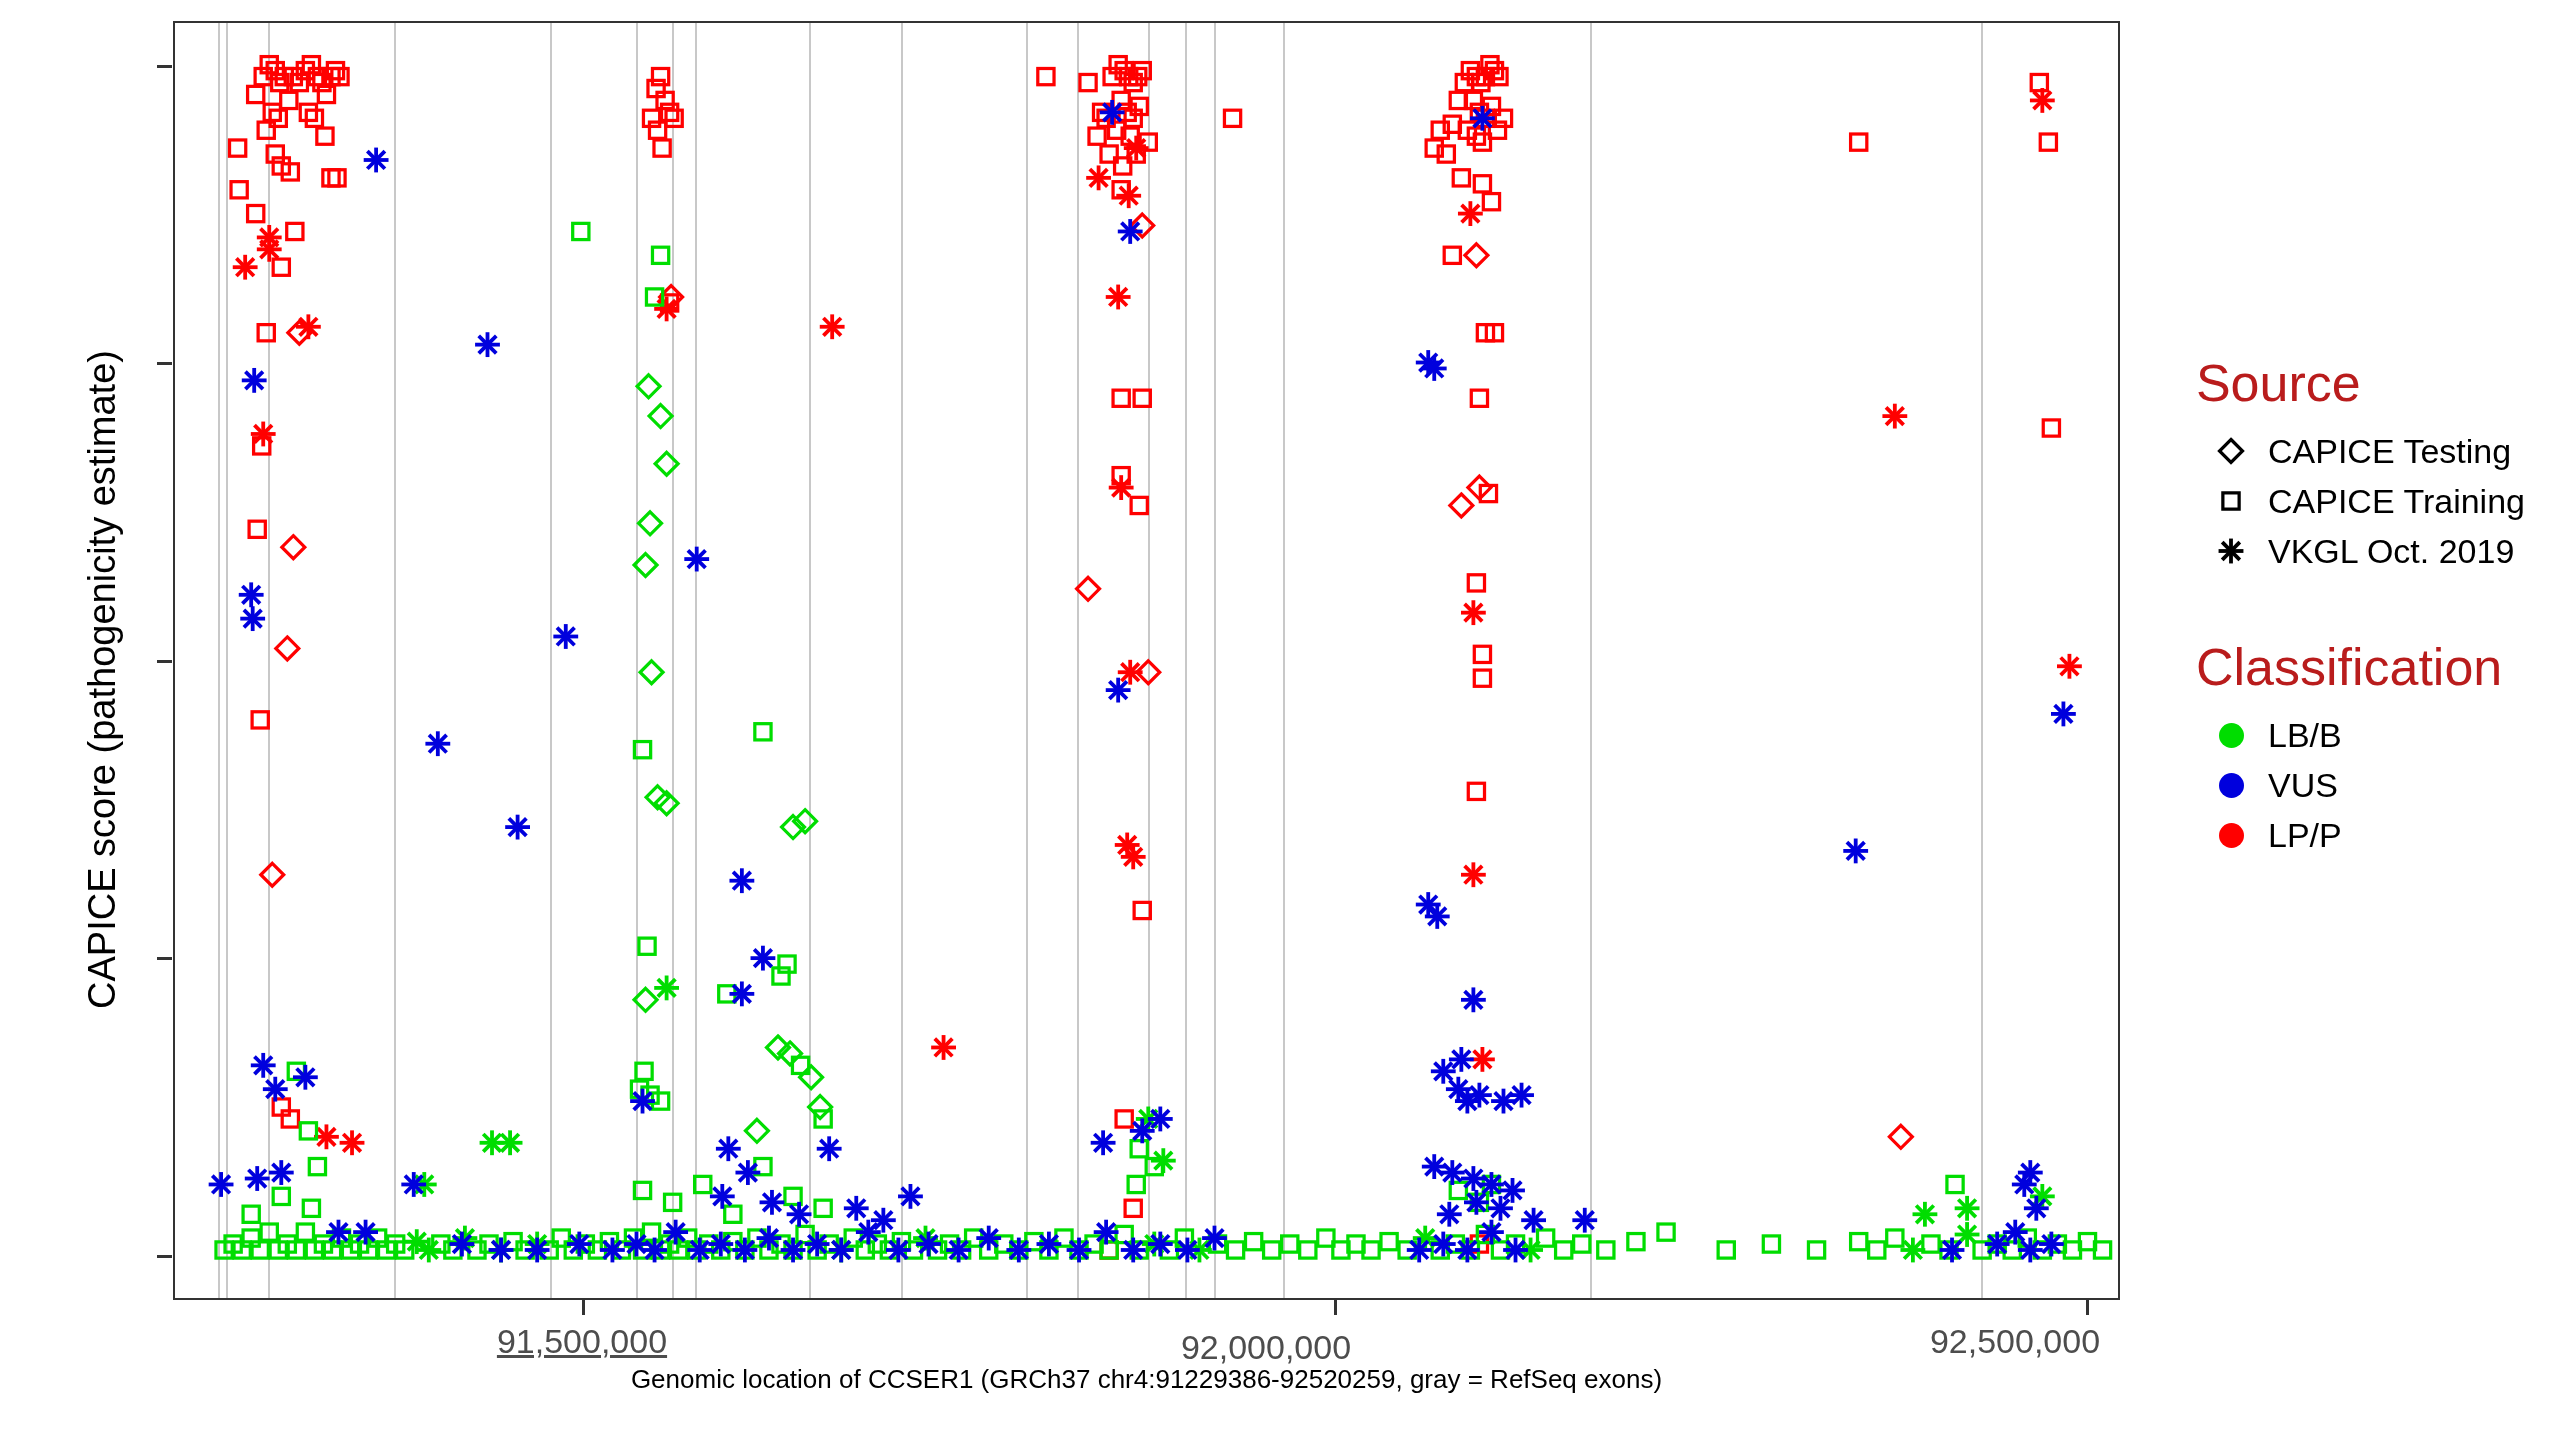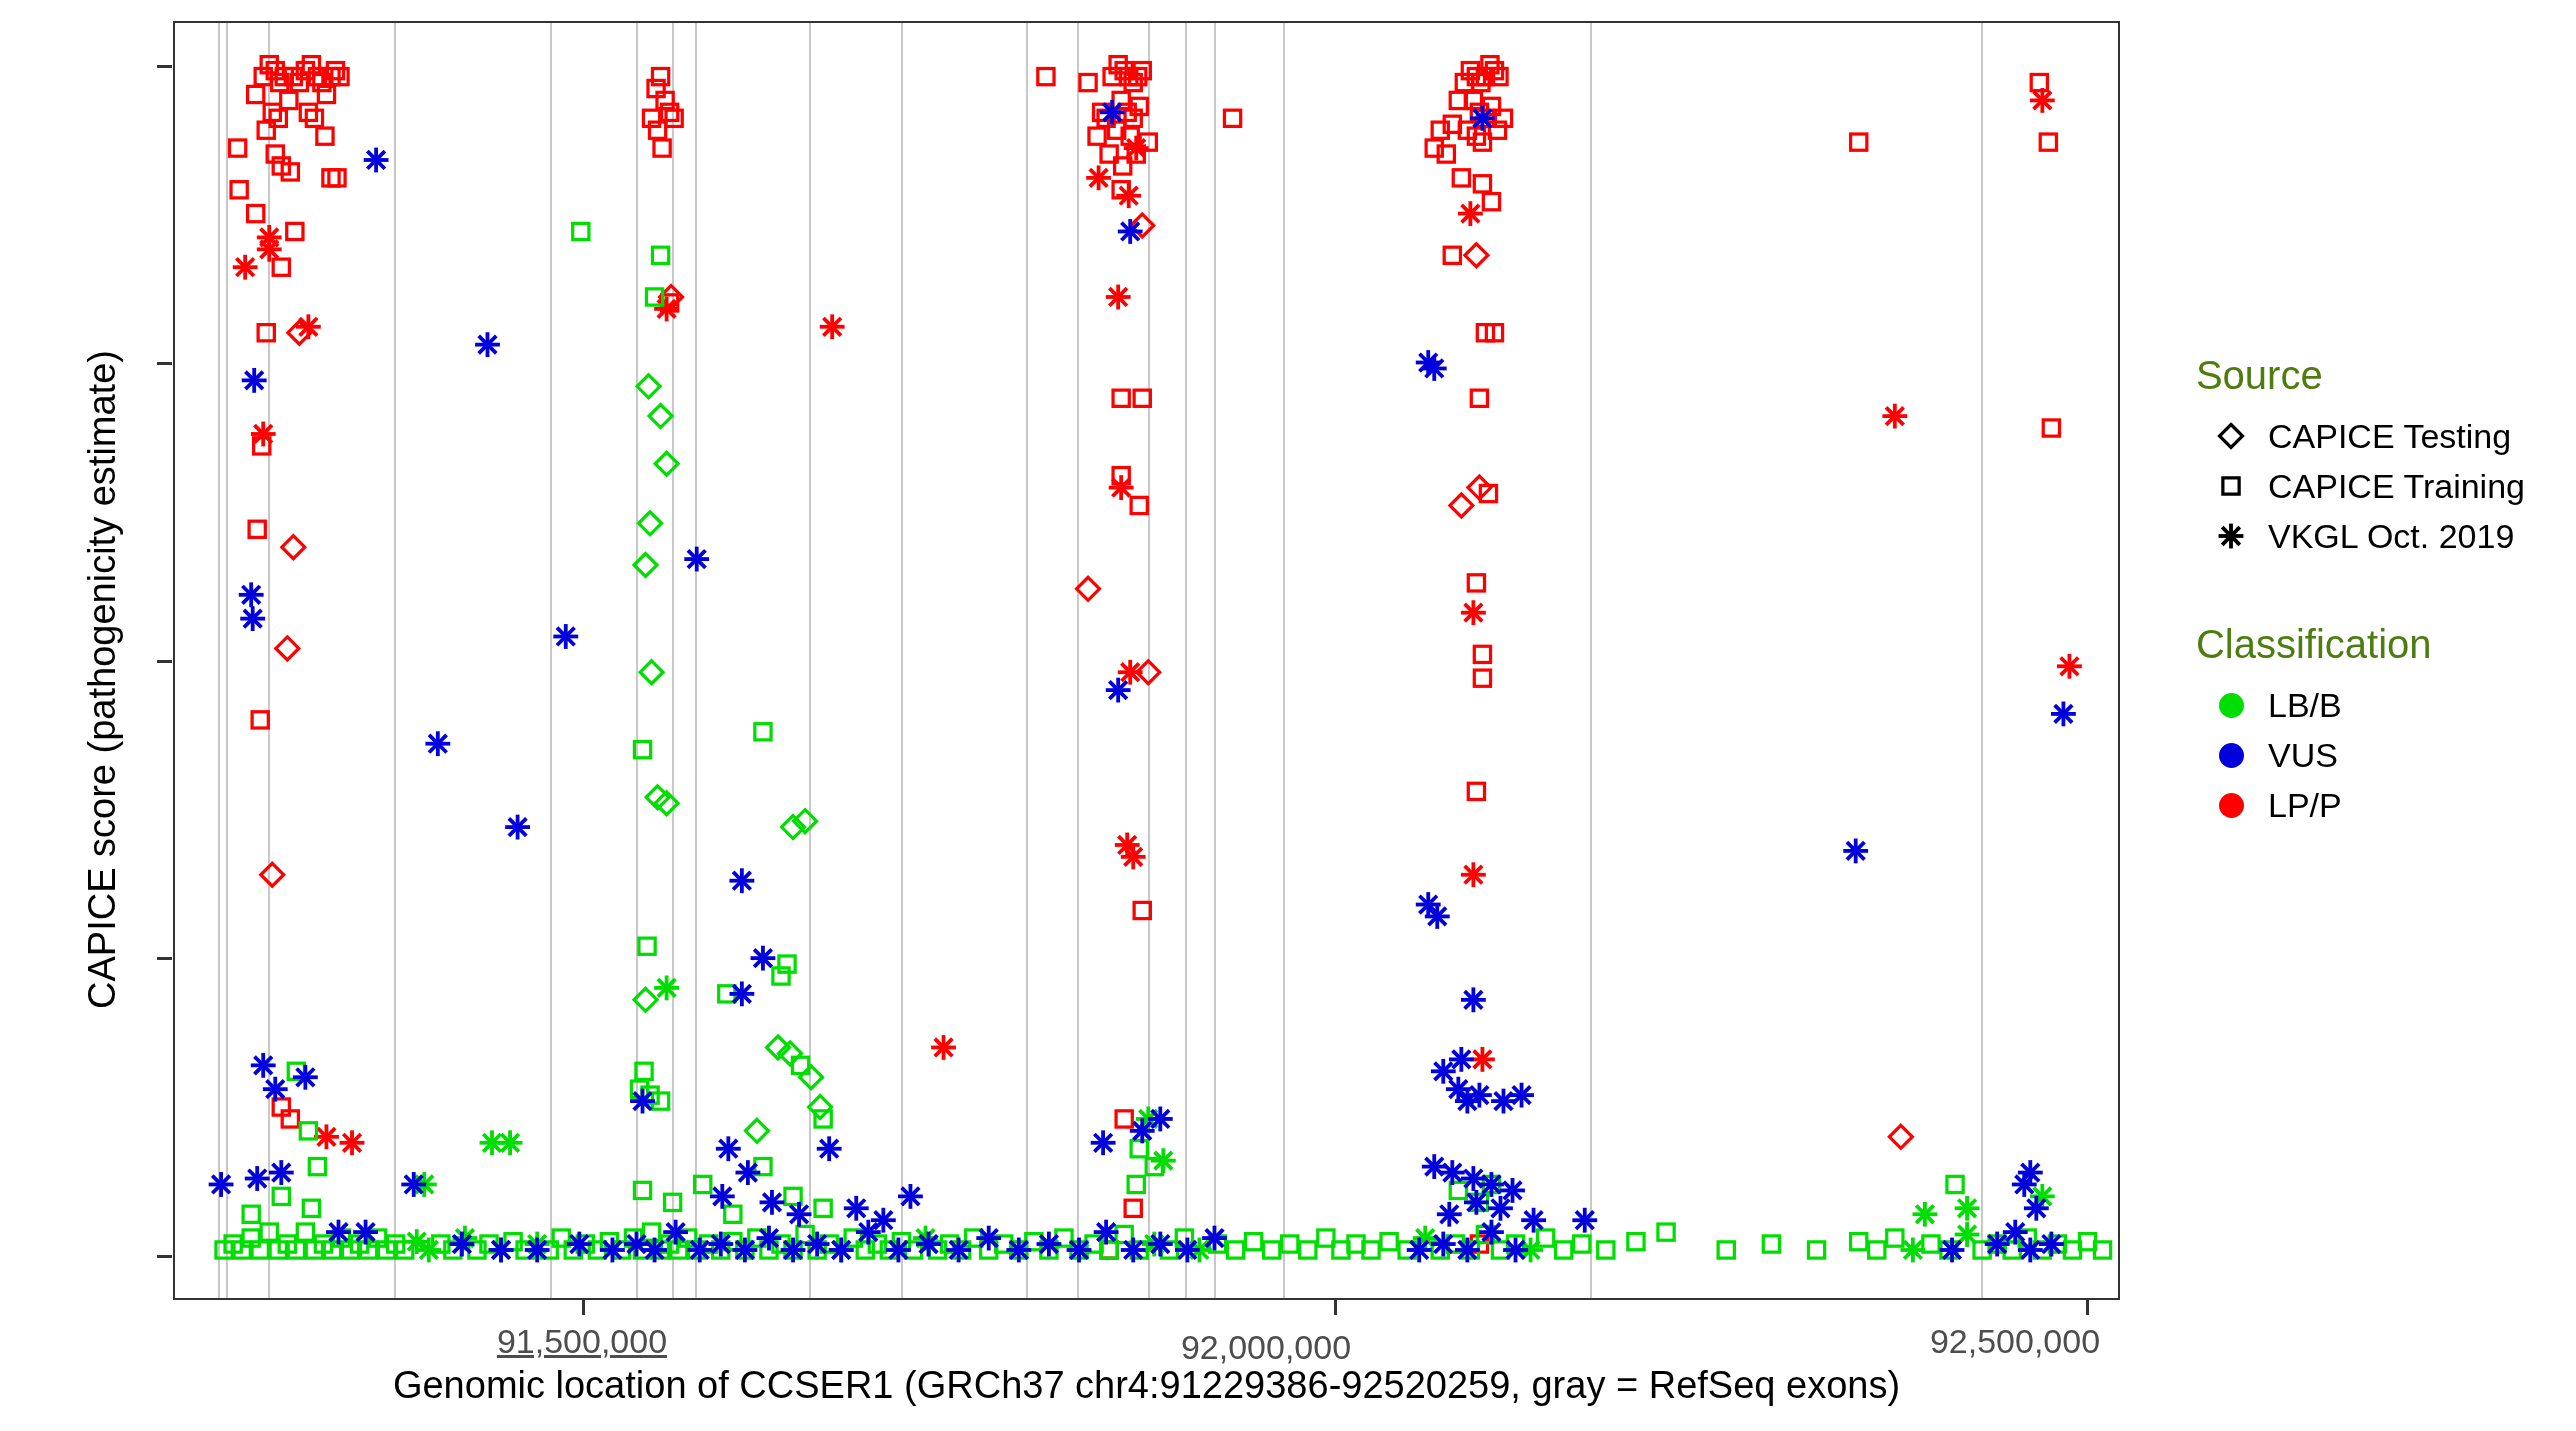--- a/index.html
+++ b/index.html
@@ -10,42 +10,42 @@
 
   
   .ylab{
     position:absolute;left:-279px;top:658px;width:763px;
     transform:rotate(-90deg);transform-origin:center center;
     text-align:center;font-size:38px;color:#000;white-space:nowrap;
   }
   
   .xlab{
     position:absolute;left:173px;top:1364px;width:1947px;
-    text-align:center;font-size:38px;color:#000;white-space:nowrap;
+    text-align:center;font-size:26px;color:#000;white-space:nowrap;
   }
 
   
   #panel{
     position:absolute;left:173px;top:21px;width:1947px;height:1279px;
     background:#ffffff;border:2.9px solid #333333;box-sizing:border-box;
   }
   #plotarea{position:absolute;inset:0;overflow:hidden;}
   #exons{position:absolute;inset:0;}
   .exon{position:absolute;top:0;bottom:0;width:1.9px;background:#c8c8c8;}
   #pts{position:absolute;inset:0;}
 
   
   .ytick{position:absolute;width:15.3px;height:2.9px;background:#333;left:157px;}
   .xtick{position:absolute;height:15.3px;width:2.9px;background:#333;top:1300px;}
   .xtlab{position:absolute;top:1322px;width:286px;text-align:center;
          font-size:34px;color:#4d4d4d;}
 
   
   #legend{position:absolute;left:2194px;top:353px;width:382px;}
-  .lg-title{font-size:40px;color:#4d7c0f;margin:0 0 13.4px 1.9px;}
+  .lg-title{font-size:52px;color:#b91c1c;margin:0 0 13.4px 1.9px;}
   .lg-row{display:flex;align-items:center;height:50px;}
   .lg-key{width:74px;display:flex;align-items:center;justify-content:center;}
   .lg-text{font-size:34px;color:#000;white-space:nowrap;}
   .lg-gap{height:61px;}
   .lg-dot{width:25px;height:25px;border-radius:50%;display:block;}
 </style>
 </head>
 <body>
 
 <div id="root">

